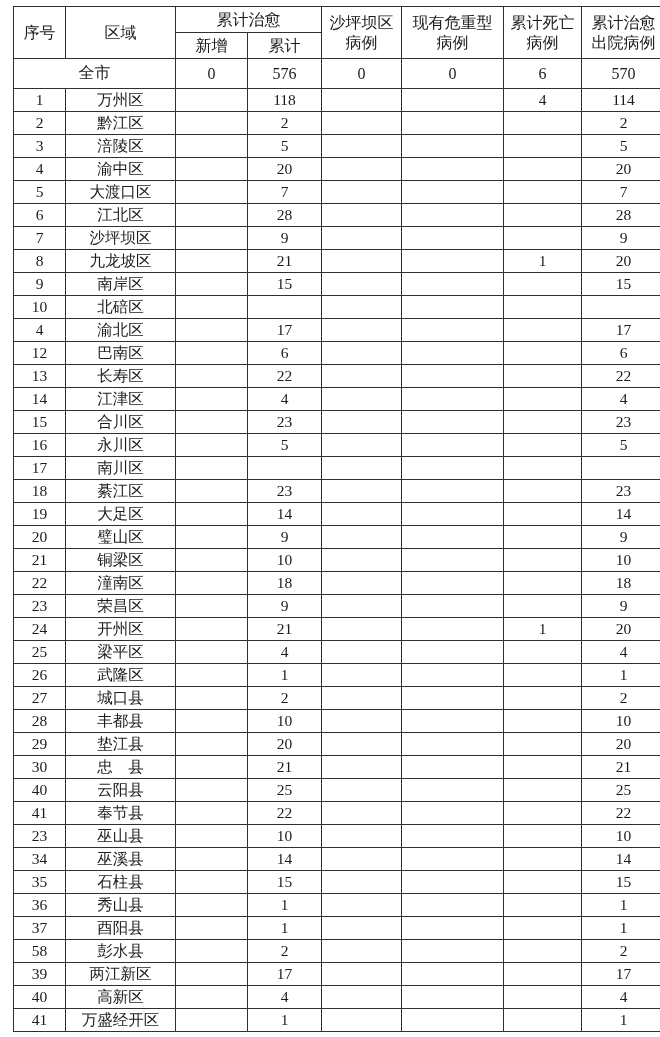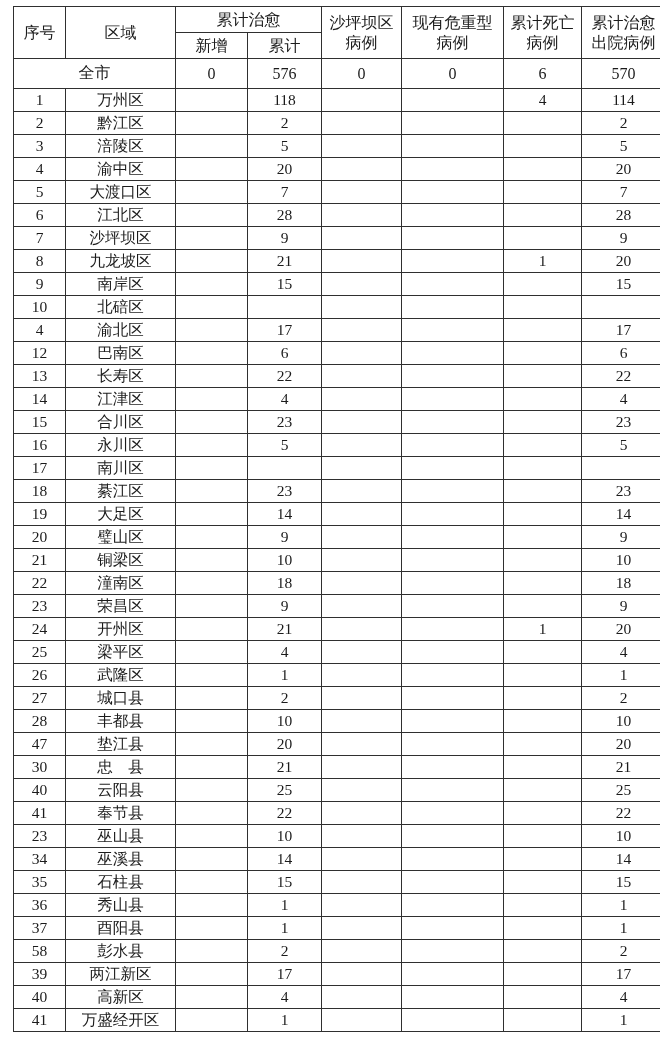--- a/index.html
+++ b/index.html
@@ -402,21 +402,21 @@
       <td>丰都县</td>
       <td class="num-cell"></td>
       <td class="num-cell">10</td>
       <td class="num-cell"></td>
       <td class="num-cell"></td>
       <td class="num-cell"></td>
       <td class="num-cell">10</td>
     </tr>
 
     <tr class="data-row">
-      <td>47</td>
+      <td>29</td>
       <td>垫江县</td>
       <td class="num-cell"></td>
       <td class="num-cell">20</td>
       <td class="num-cell"></td>
       <td class="num-cell"></td>
       <td class="num-cell"></td>
       <td class="num-cell">20</td>
     </tr>
 
     <tr class="data-row">

